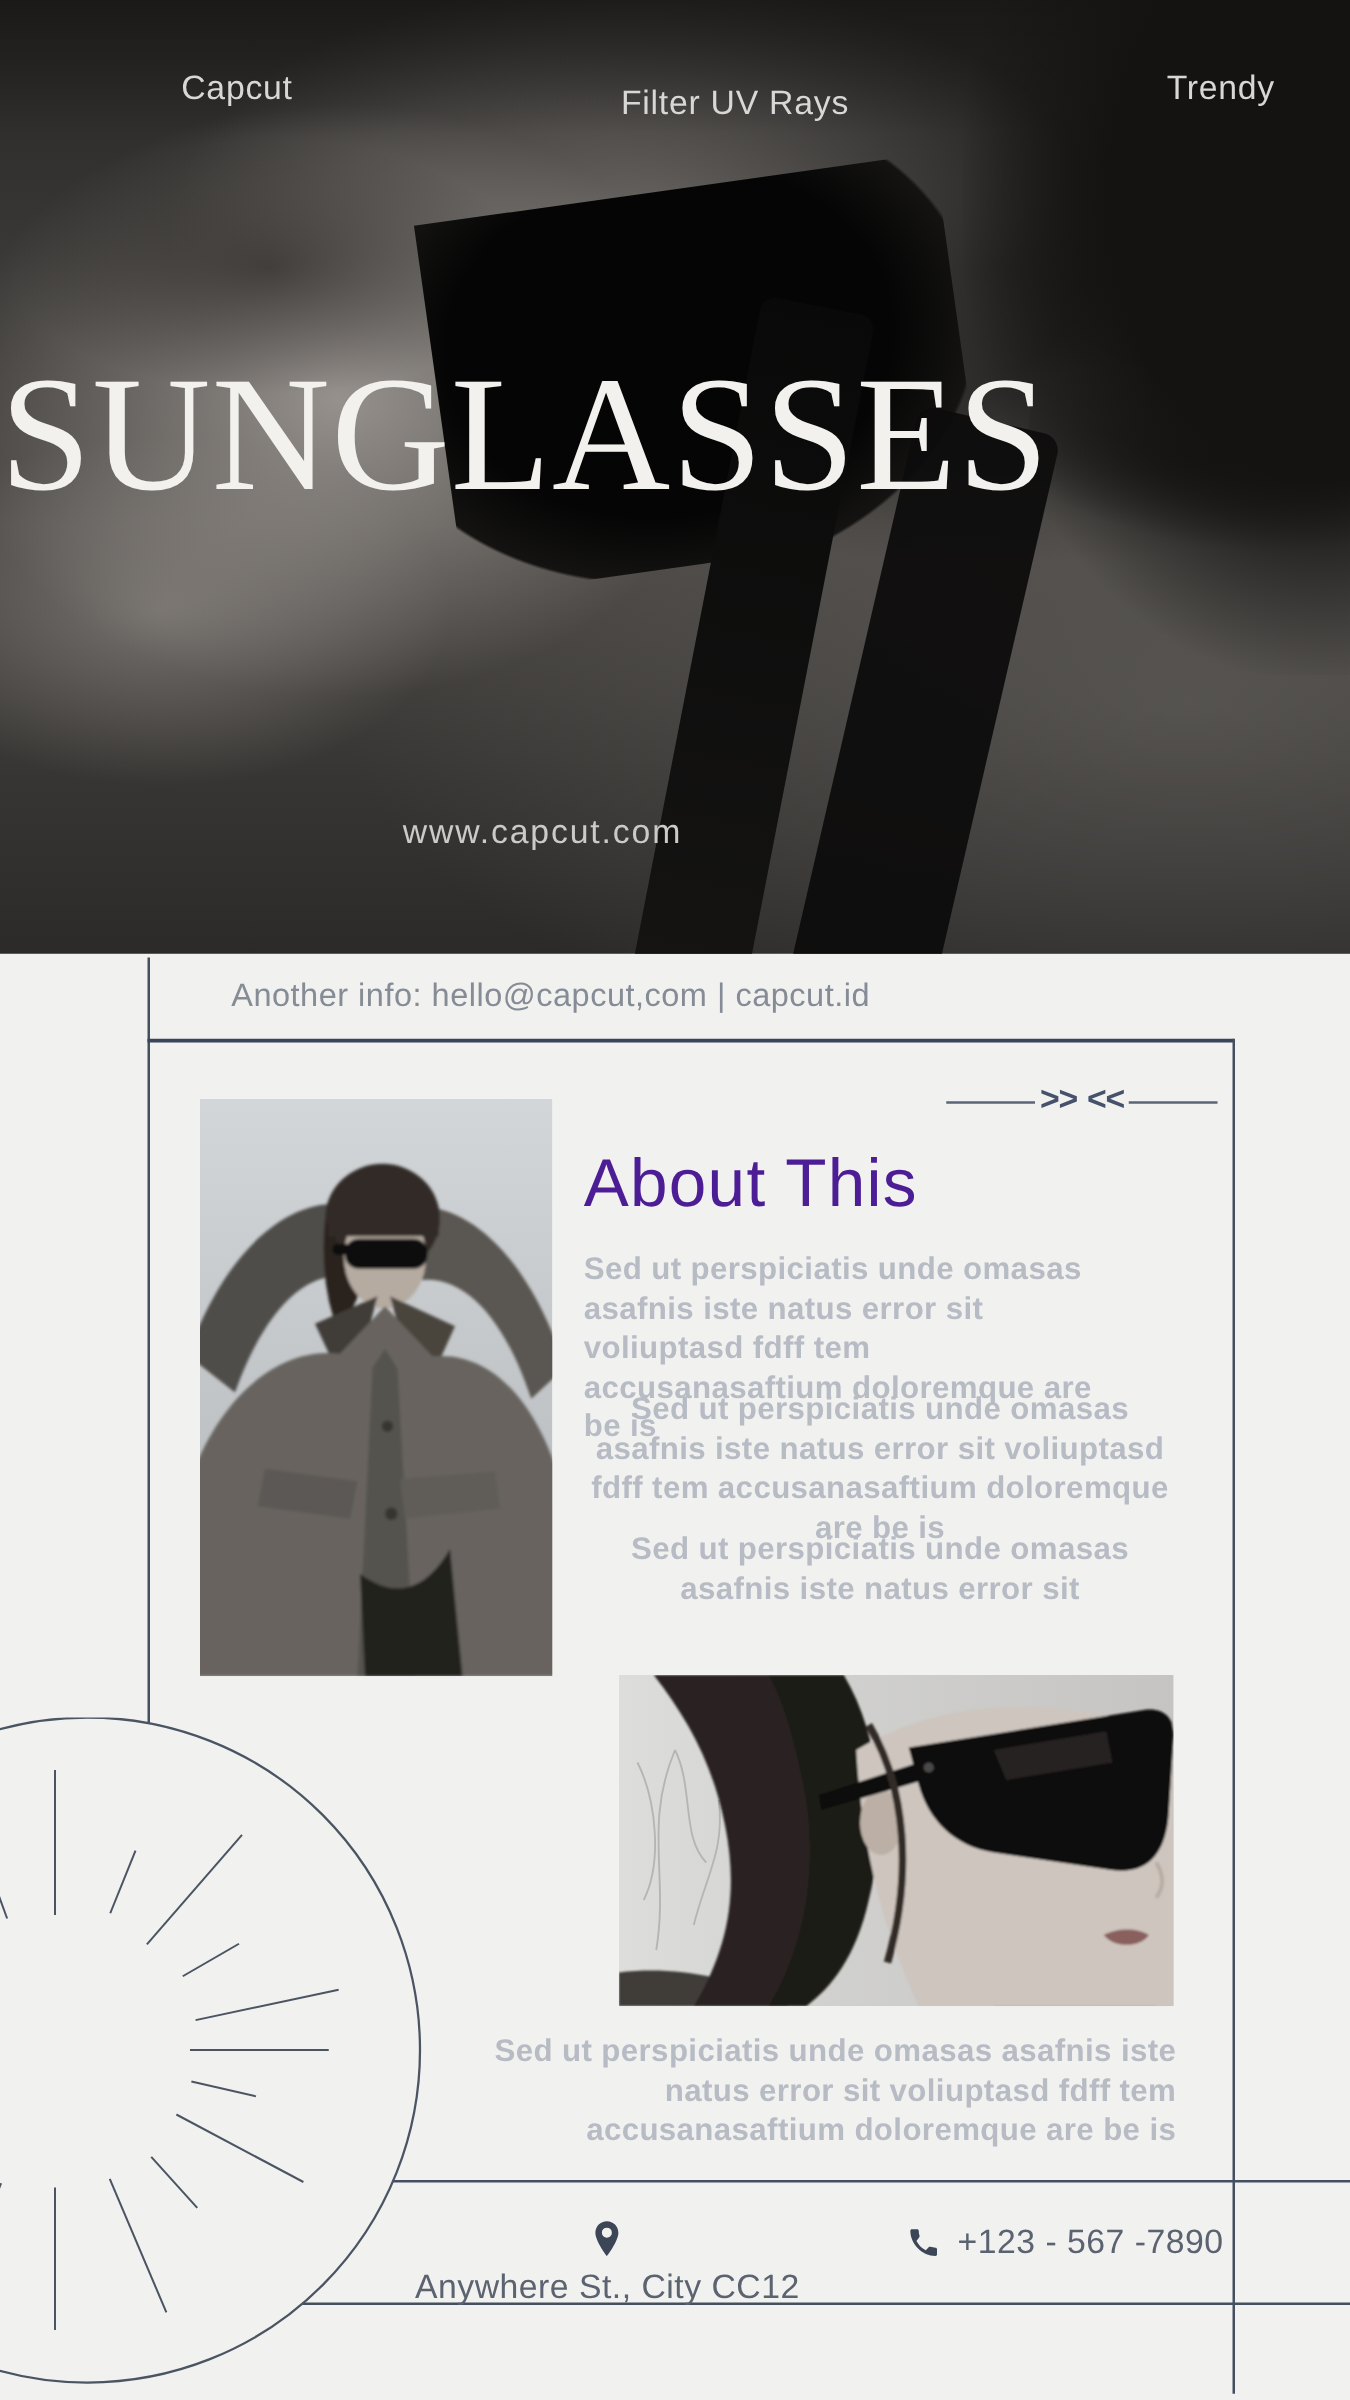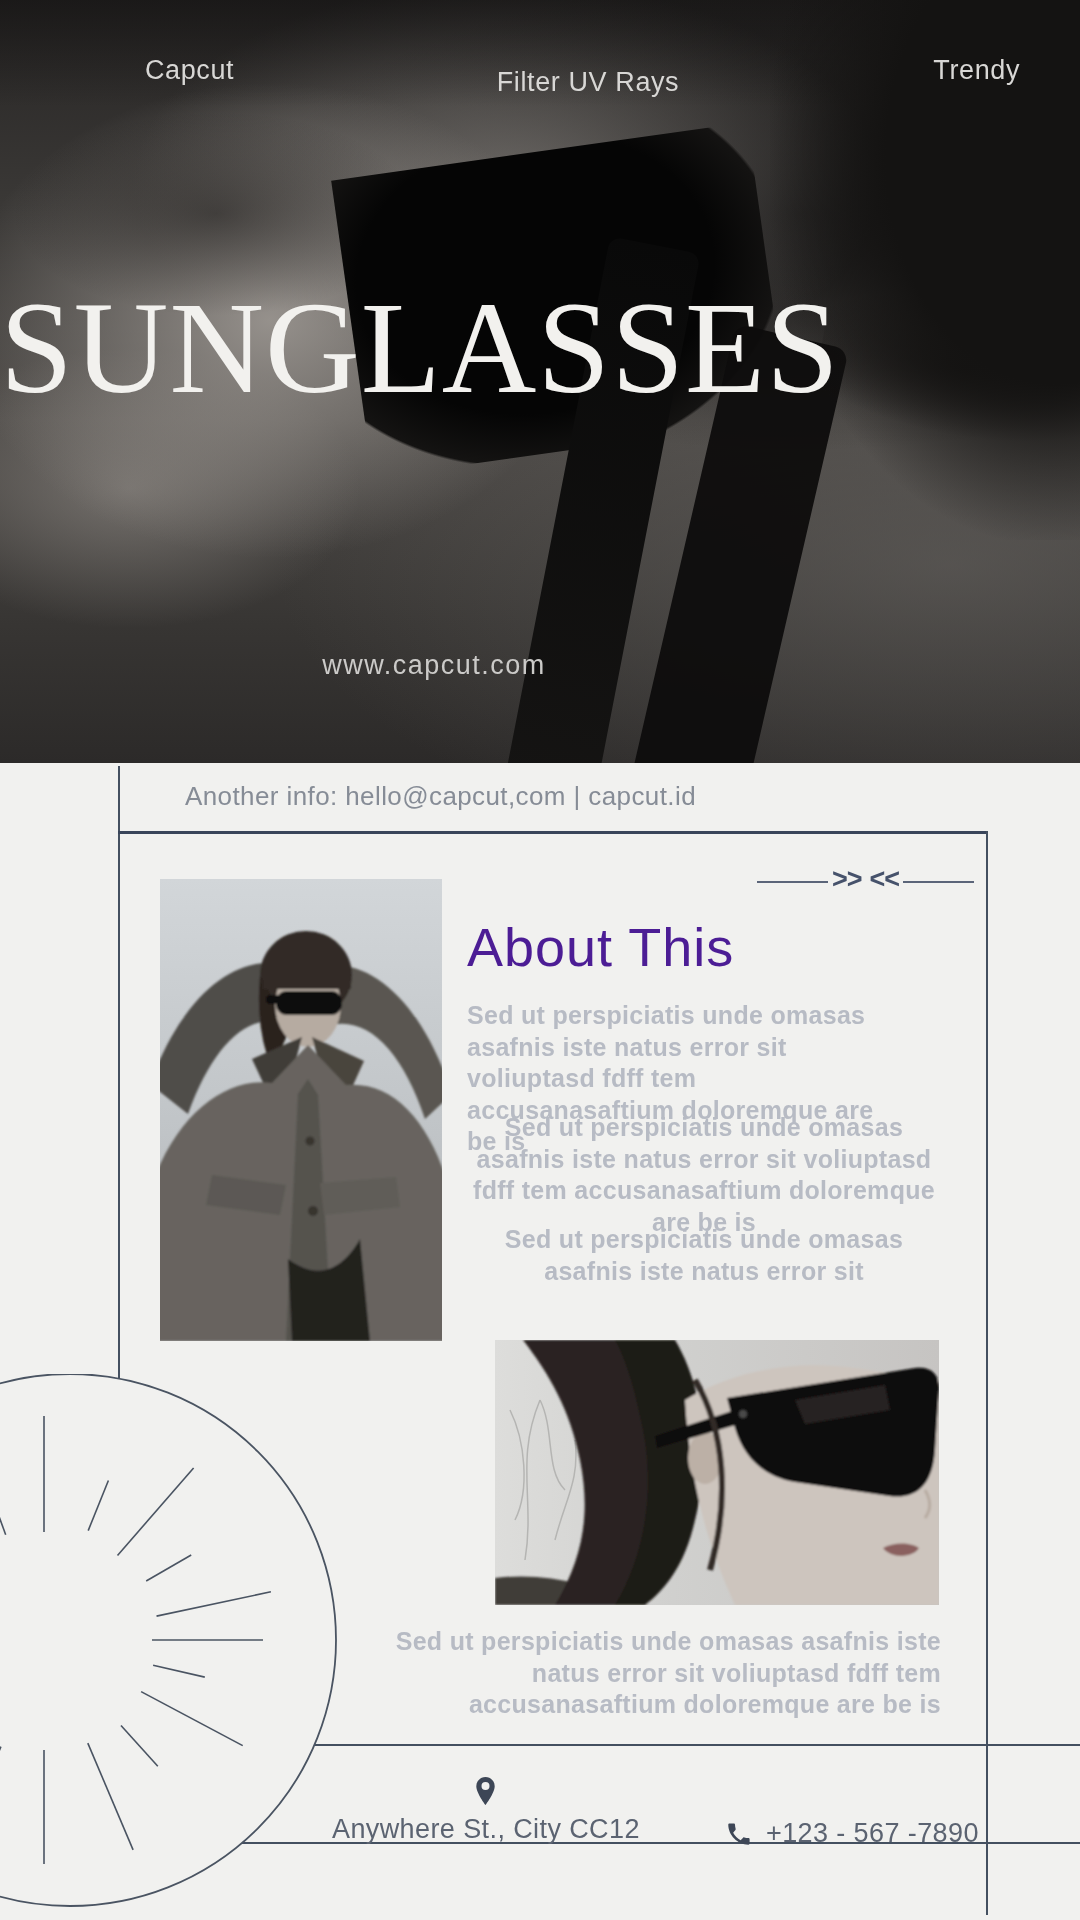--- a/index.html
+++ b/index.html
@@ -70,21 +70,21 @@
   .p4{position:absolute;left:385px;top:1626px;width:556px;text-align:right;}
   
   .photo1{position:absolute;left:160px;top:879px;width:282px;height:462px;overflow:hidden;}
   .photo2{position:absolute;left:495px;top:1340px;width:444px;height:265px;overflow:hidden;}
   
   .sunburst{position:absolute;left:0;top:1374px;width:340px;height:546px;}
   
   .footer-item{position:absolute;display:flex;align-items:center;gap:8px;
     color:#5b6371;font-size:27px;font-weight:300;letter-spacing:.4px;}
   .footer-address{left:332px;top:1776px;flex-direction:column;}
-  .footer-phone{left:726px;top:1818px;gap:14px;}
+  .footer-phone{left:726px;top:1778px;gap:14px;}
   .icon{display:inline-block;line-height:0;}
 </style>
 </head>
 <body>
 
 <div id="poster">
 
   <div class="hero">
     <div class="brow"></div>
     <div class="lens"></div>

